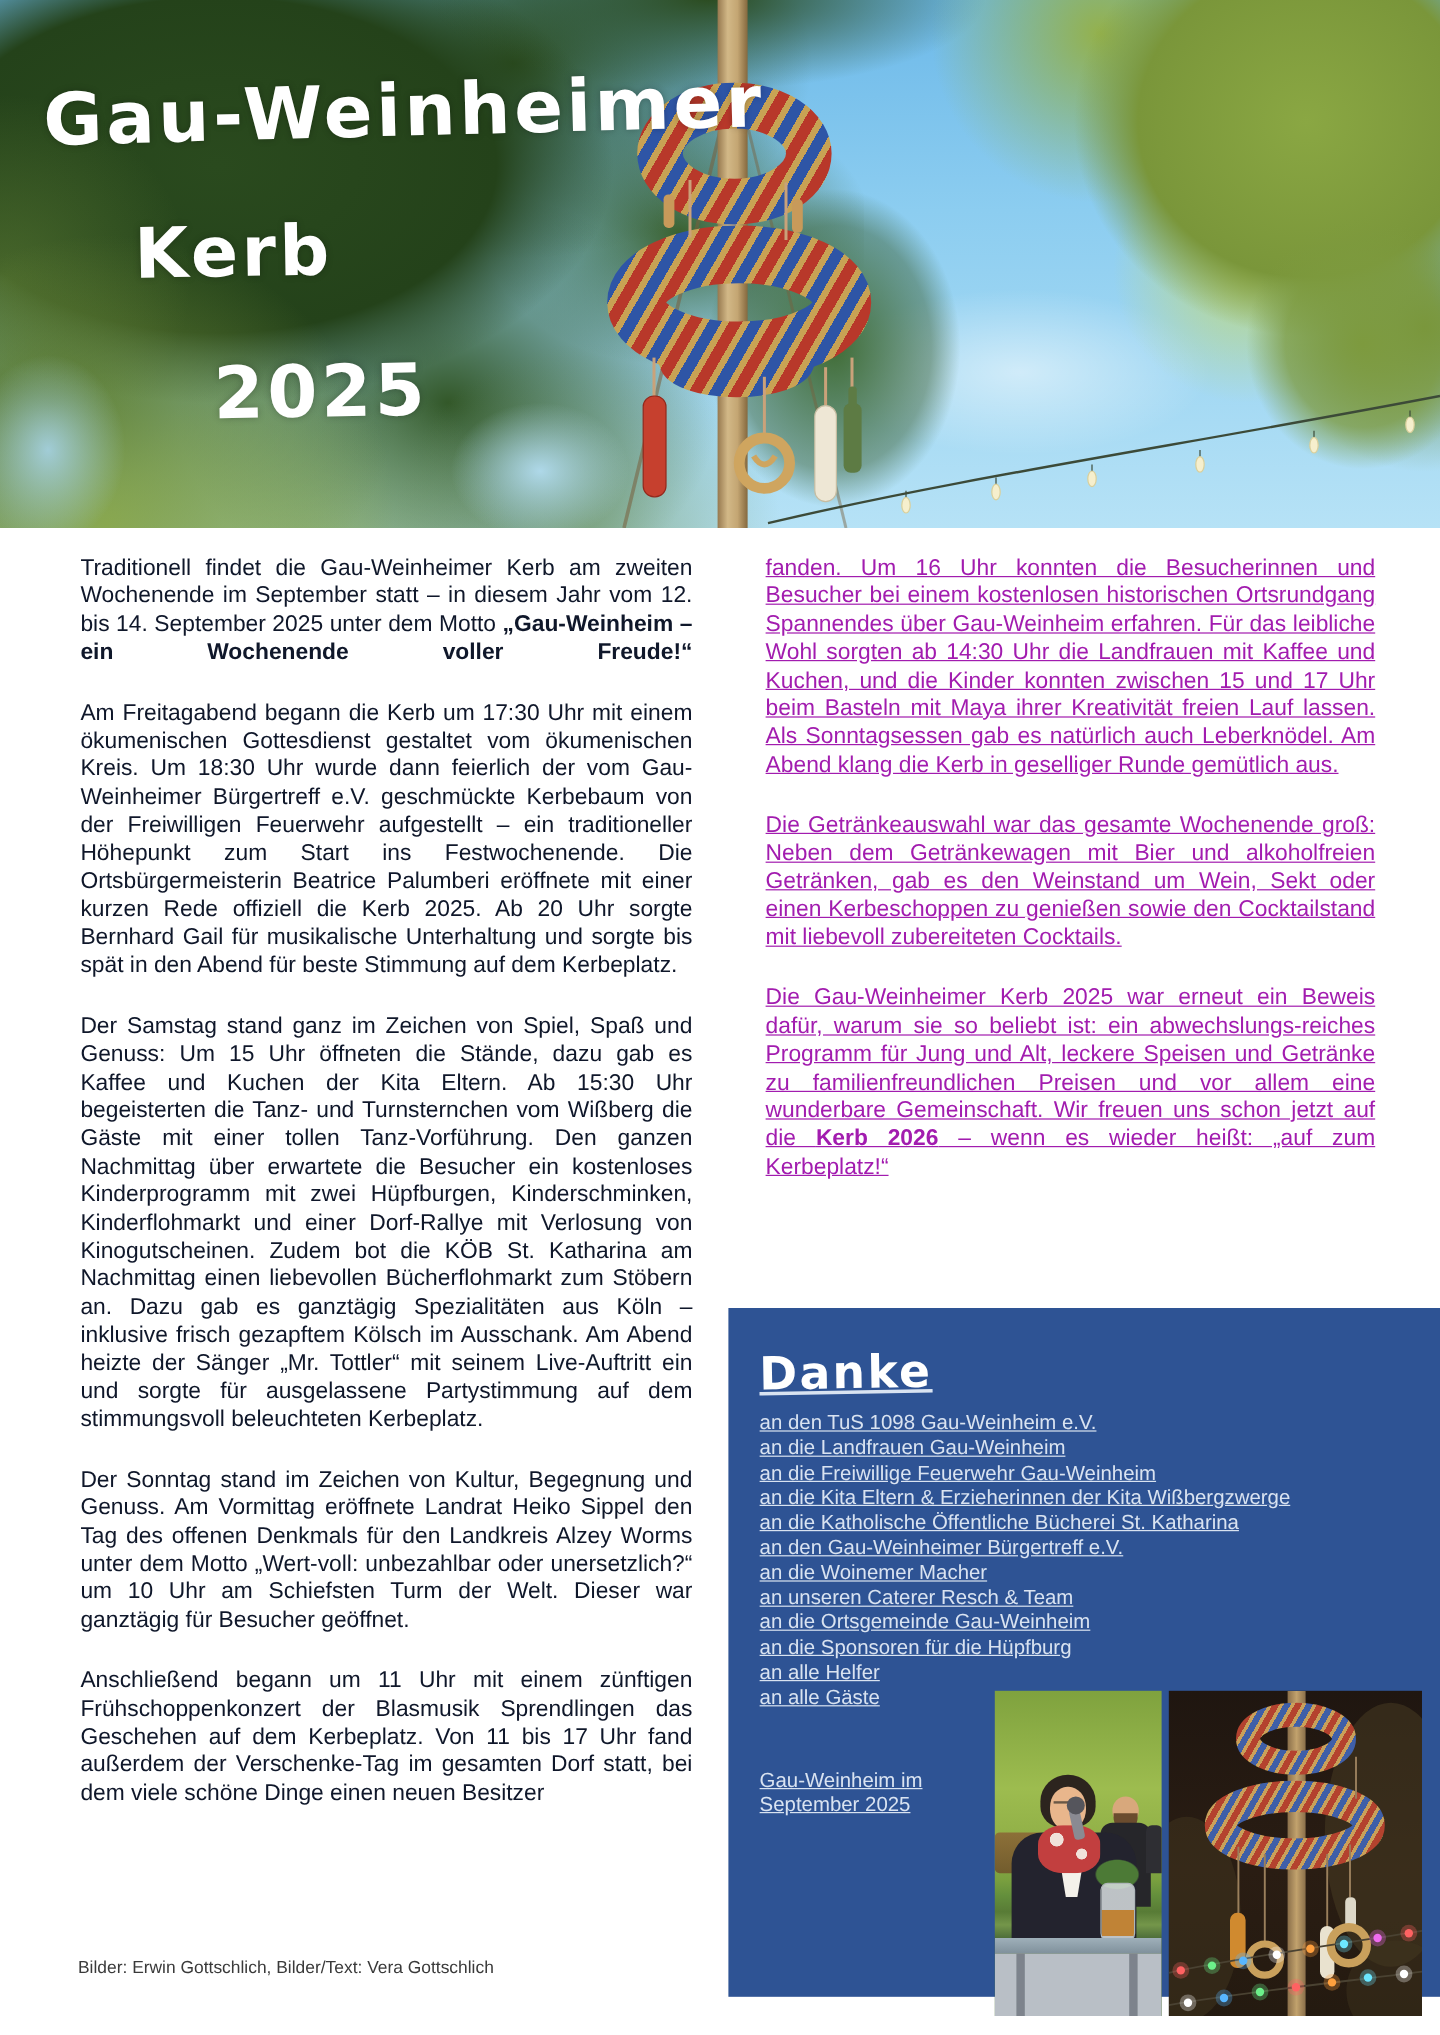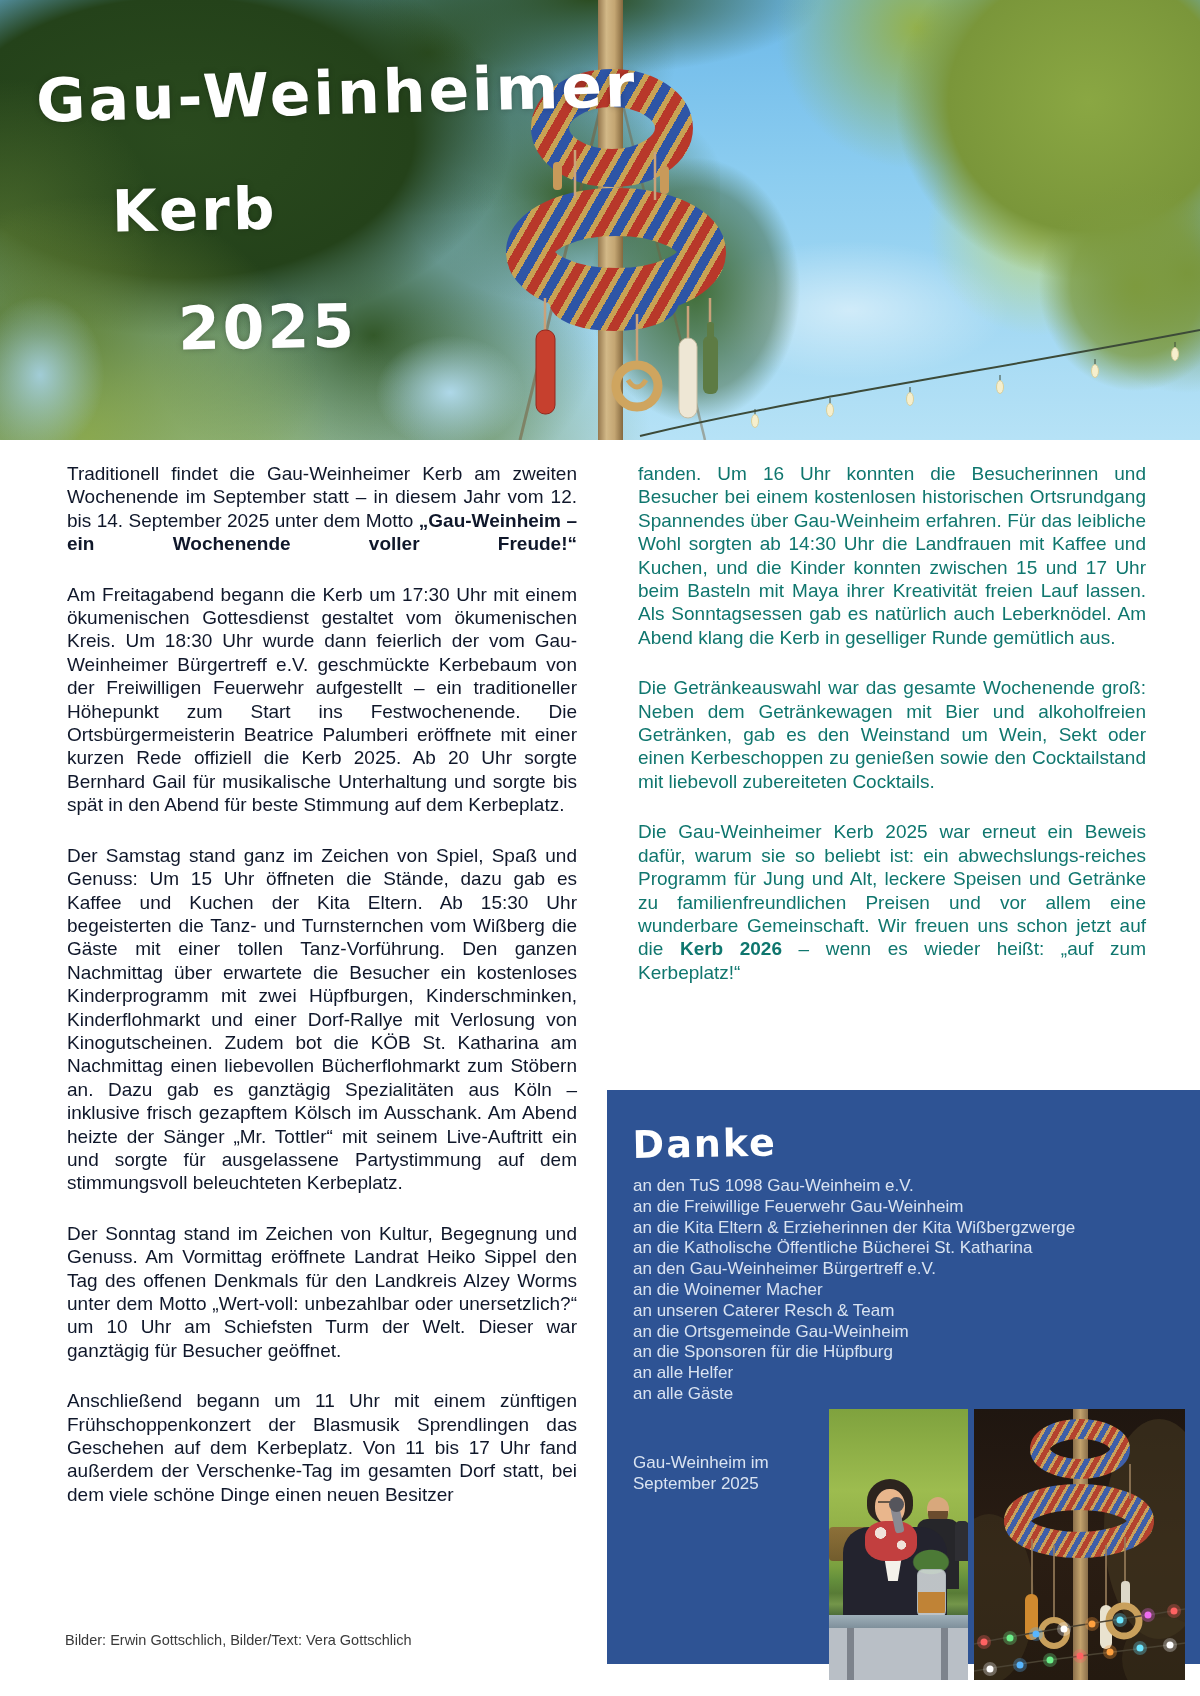--- a/index.html
+++ b/index.html
@@ -51,21 +51,21 @@
        color:#3a3a3a;text-align:justify;}
   .col-left{left:67px;}
   .col-right{left:638px;width:508px;}
   .col p{margin:0 0 27px 0;}
   .col p b{font-weight:bold;}
   .col-left p:first-child{text-align-last:justify;}
   .credit{position:absolute;left:65px;top:1632px;font-size:14.5px;color:#3a3a3a;}
 
   
   .thanks-box{position:absolute;left:607px;top:1090px;width:593px;height:574px;
-    background:#2e5394;color:#d9e3f1;box-sizing:border-box;padding:34px 0 0 26px;}
+    background:#2e5394;color:#d9e3f1;box-sizing:border-box;padding:34px 0 0 26px;text-decoration:underline;}
   .thanks-heading{margin:0 0 10px 0;color:#ffffff;font-family:cursive,"DejaVu Sans",sans-serif;
     font-weight:bold;font-size:38px;line-height:42px;letter-spacing:2px;transform:rotate(-1deg);
     transform-origin:left bottom;}
   .thx-item{font-size:17px;line-height:20.8px;}
   .thanks-closing{margin-top:48px;font-size:17px;line-height:20.8px;}
 
   
   .photo{position:absolute;overflow:hidden;}
   .photo1{left:829px;top:1409px;width:139px;height:271px;background:
     linear-gradient(180deg,#7fa23e 0%,#9dbc4f 30%,#8fae46 48%,#7aa03f 58%,#648f3c 63%,#587b36 68%,#74964a 72%,#4e6e3a 76%);}
@@ -194,32 +194,33 @@
     </h1>
   </header>
 
   <section class="col col-left" data-name="column-left" style="color: #0f172a;">
       <p data-name="paragraph"><span data-name="text">Traditionell findet die Gau-Weinheimer Kerb am zweiten Wochenende im September statt – in diesem Jahr vom 12. bis 14. September 2025 unter dem Motto </span><b data-name="bold-text">„Gau-Weinheim – ein Wochenende voller Freude!“</b></p>
       <p data-name="paragraph"><span data-name="text">Am Freitagabend begann die Kerb um 17:30 Uhr mit einem ökumenischen Gottesdienst gestaltet vom ökumenischen Kreis. Um 18:30 Uhr wurde dann feierlich der vom Gau-Weinheimer Bürgertreff e.V. geschmückte Kerbebaum von der Freiwilligen Feuerwehr aufgestellt – ein traditioneller Höhepunkt zum Start ins Festwochenende. Die Ortsbürgermeisterin Beatrice Palumberi eröffnete mit einer kurzen Rede offiziell die Kerb 2025. Ab 20 Uhr sorgte Bernhard Gail für musikalische Unterhaltung und sorgte bis spät in den Abend für beste Stimmung auf dem Kerbeplatz.</span></p>
       <p data-name="paragraph"><span data-name="text">Der Samstag stand ganz im Zeichen von Spiel, Spaß und Genuss: Um 15 Uhr öffneten die Stände, dazu gab es Kaffee und Kuchen der Kita Eltern. Ab 15:30 Uhr begeisterten die Tanz- und Turnsternchen vom Wißberg die Gäste mit einer tollen Tanz-Vorführung. Den ganzen Nachmittag über erwartete die Besucher ein kostenloses Kinderprogramm mit zwei Hüpfburgen, Kinderschminken, Kinderflohmarkt und einer Dorf-Rallye mit Verlosung von Kinogutscheinen. Zudem bot die KÖB St. Katharina am Nachmittag einen liebevollen Bücherflohmarkt zum Stöbern an. Dazu gab es ganztägig Spezialitäten aus Köln – inklusive frisch gezapftem Kölsch im Ausschank. Am Abend heizte der Sänger „Mr. Tottler“ mit seinem Live-Auftritt ein und sorgte für ausgelassene Partystimmung auf dem stimmungsvoll beleuchteten Kerbeplatz.</span></p>
       <p data-name="paragraph"><span data-name="text">Der Sonntag stand im Zeichen von Kultur, Begegnung und Genuss. Am Vormittag eröffnete Landrat Heiko Sippel den Tag des offenen Denkmals für den Landkreis Alzey Worms unter dem Motto „Wert-voll: unbezahlbar oder unersetzlich?“ um 10 Uhr am Schiefsten Turm der Welt. Dieser war ganztägig für Besucher geöffnet.</span></p>
       <p data-name="paragraph"><span data-name="text">Anschließend begann um 11 Uhr mit einem zünftigen Frühschoppenkonzert der Blasmusik Sprendlingen das Geschehen auf dem Kerbeplatz. Von 11 bis 17 Uhr fand außerdem der Verschenke-Tag im gesamten Dorf statt, bei dem viele schöne Dinge einen neuen Besitzer</span></p>
     </section>
-  <section class="col col-right" data-name="column-right" style="color: #0f766e;">
+  <section class="col col-right" data-name="column-right" style="color: #a21caf; text-decoration: underline;">
       <p data-name="paragraph"><span data-name="text">fanden. Um 16 Uhr konnten die Besucherinnen und Besucher bei einem kostenlosen historischen Ortsrundgang Spannendes über Gau-Weinheim erfahren. Für das leibliche Wohl sorgten ab 14:30 Uhr die Landfrauen mit Kaffee und Kuchen, und die Kinder konnten zwischen 15 und 17 Uhr beim Basteln mit Maya ihrer Kreativität freien Lauf lassen. Als Sonntagsessen gab es natürlich auch Leberknödel. Am Abend klang die Kerb in geselliger Runde gemütlich aus.</span></p>
       <p data-name="paragraph"><span data-name="text">Die Getränkeauswahl war das gesamte Wochenende groß: Neben dem Getränkewagen mit Bier und alkoholfreien Getränken, gab es den Weinstand um Wein, Sekt oder einen Kerbeschoppen zu genießen sowie den Cocktailstand mit liebevoll zubereiteten Cocktails.</span></p>
       <p data-name="paragraph"><span data-name="text">Die Gau-Weinheimer Kerb 2025 war erneut ein Beweis dafür, warum sie so beliebt ist: ein abwechslungs-reiches Programm für Jung und Alt, leckere Speisen und Getränke zu familienfreundlichen Preisen und vor allem eine wunderbare Gemeinschaft. Wir freuen uns schon jetzt auf die </span><b data-name="bold-text">Kerb 2026</b><span data-name="text"> – wenn es wieder heißt: „auf zum Kerbeplatz!“</span></p>
     </section>
 
   <div class="credit" data-name="credit-line" style="color: rgb(58, 58, 58);">Bilder: Erwin Gottschlich, Bilder/Text: Vera Gottschlich</div>
 
   <aside class="thanks-box" data-name="thanks-box" style="background: rgb(46, 83, 148); color: rgb(217, 227, 241);">
     <h2 class="thanks-heading" data-name="thanks-heading">Danke</h2>
     <div data-name="thanks-list">
         <div class="thx-item" data-name="thanks-item">an den TuS 1098 Gau-Weinheim e.V.</div>
+        <div class="thx-item" data-name="thanks-item">an die Landfrauen Gau-Weinheim</div>
         <div class="thx-item" data-name="thanks-item">an die Freiwillige Feuerwehr Gau-Weinheim</div>
         <div class="thx-item" data-name="thanks-item">an die Kita Eltern &amp; Erzieherinnen der Kita Wißbergzwerge</div>
         <div class="thx-item" data-name="thanks-item">an die Katholische Öffentliche Bücherei St. Katharina</div>
         <div class="thx-item" data-name="thanks-item">an den Gau-Weinheimer Bürgertreff e.V.</div>
         <div class="thx-item" data-name="thanks-item">an die Woinemer Macher</div>
         <div class="thx-item" data-name="thanks-item">an unseren Caterer Resch &amp; Team</div>
         <div class="thx-item" data-name="thanks-item">an die Ortsgemeinde Gau-Weinheim</div>
         <div class="thx-item" data-name="thanks-item">an die Sponsoren für die Hüpfburg</div>
         <div class="thx-item" data-name="thanks-item">an alle Helfer</div>
         <div class="thx-item" data-name="thanks-item">an alle Gäste</div>

